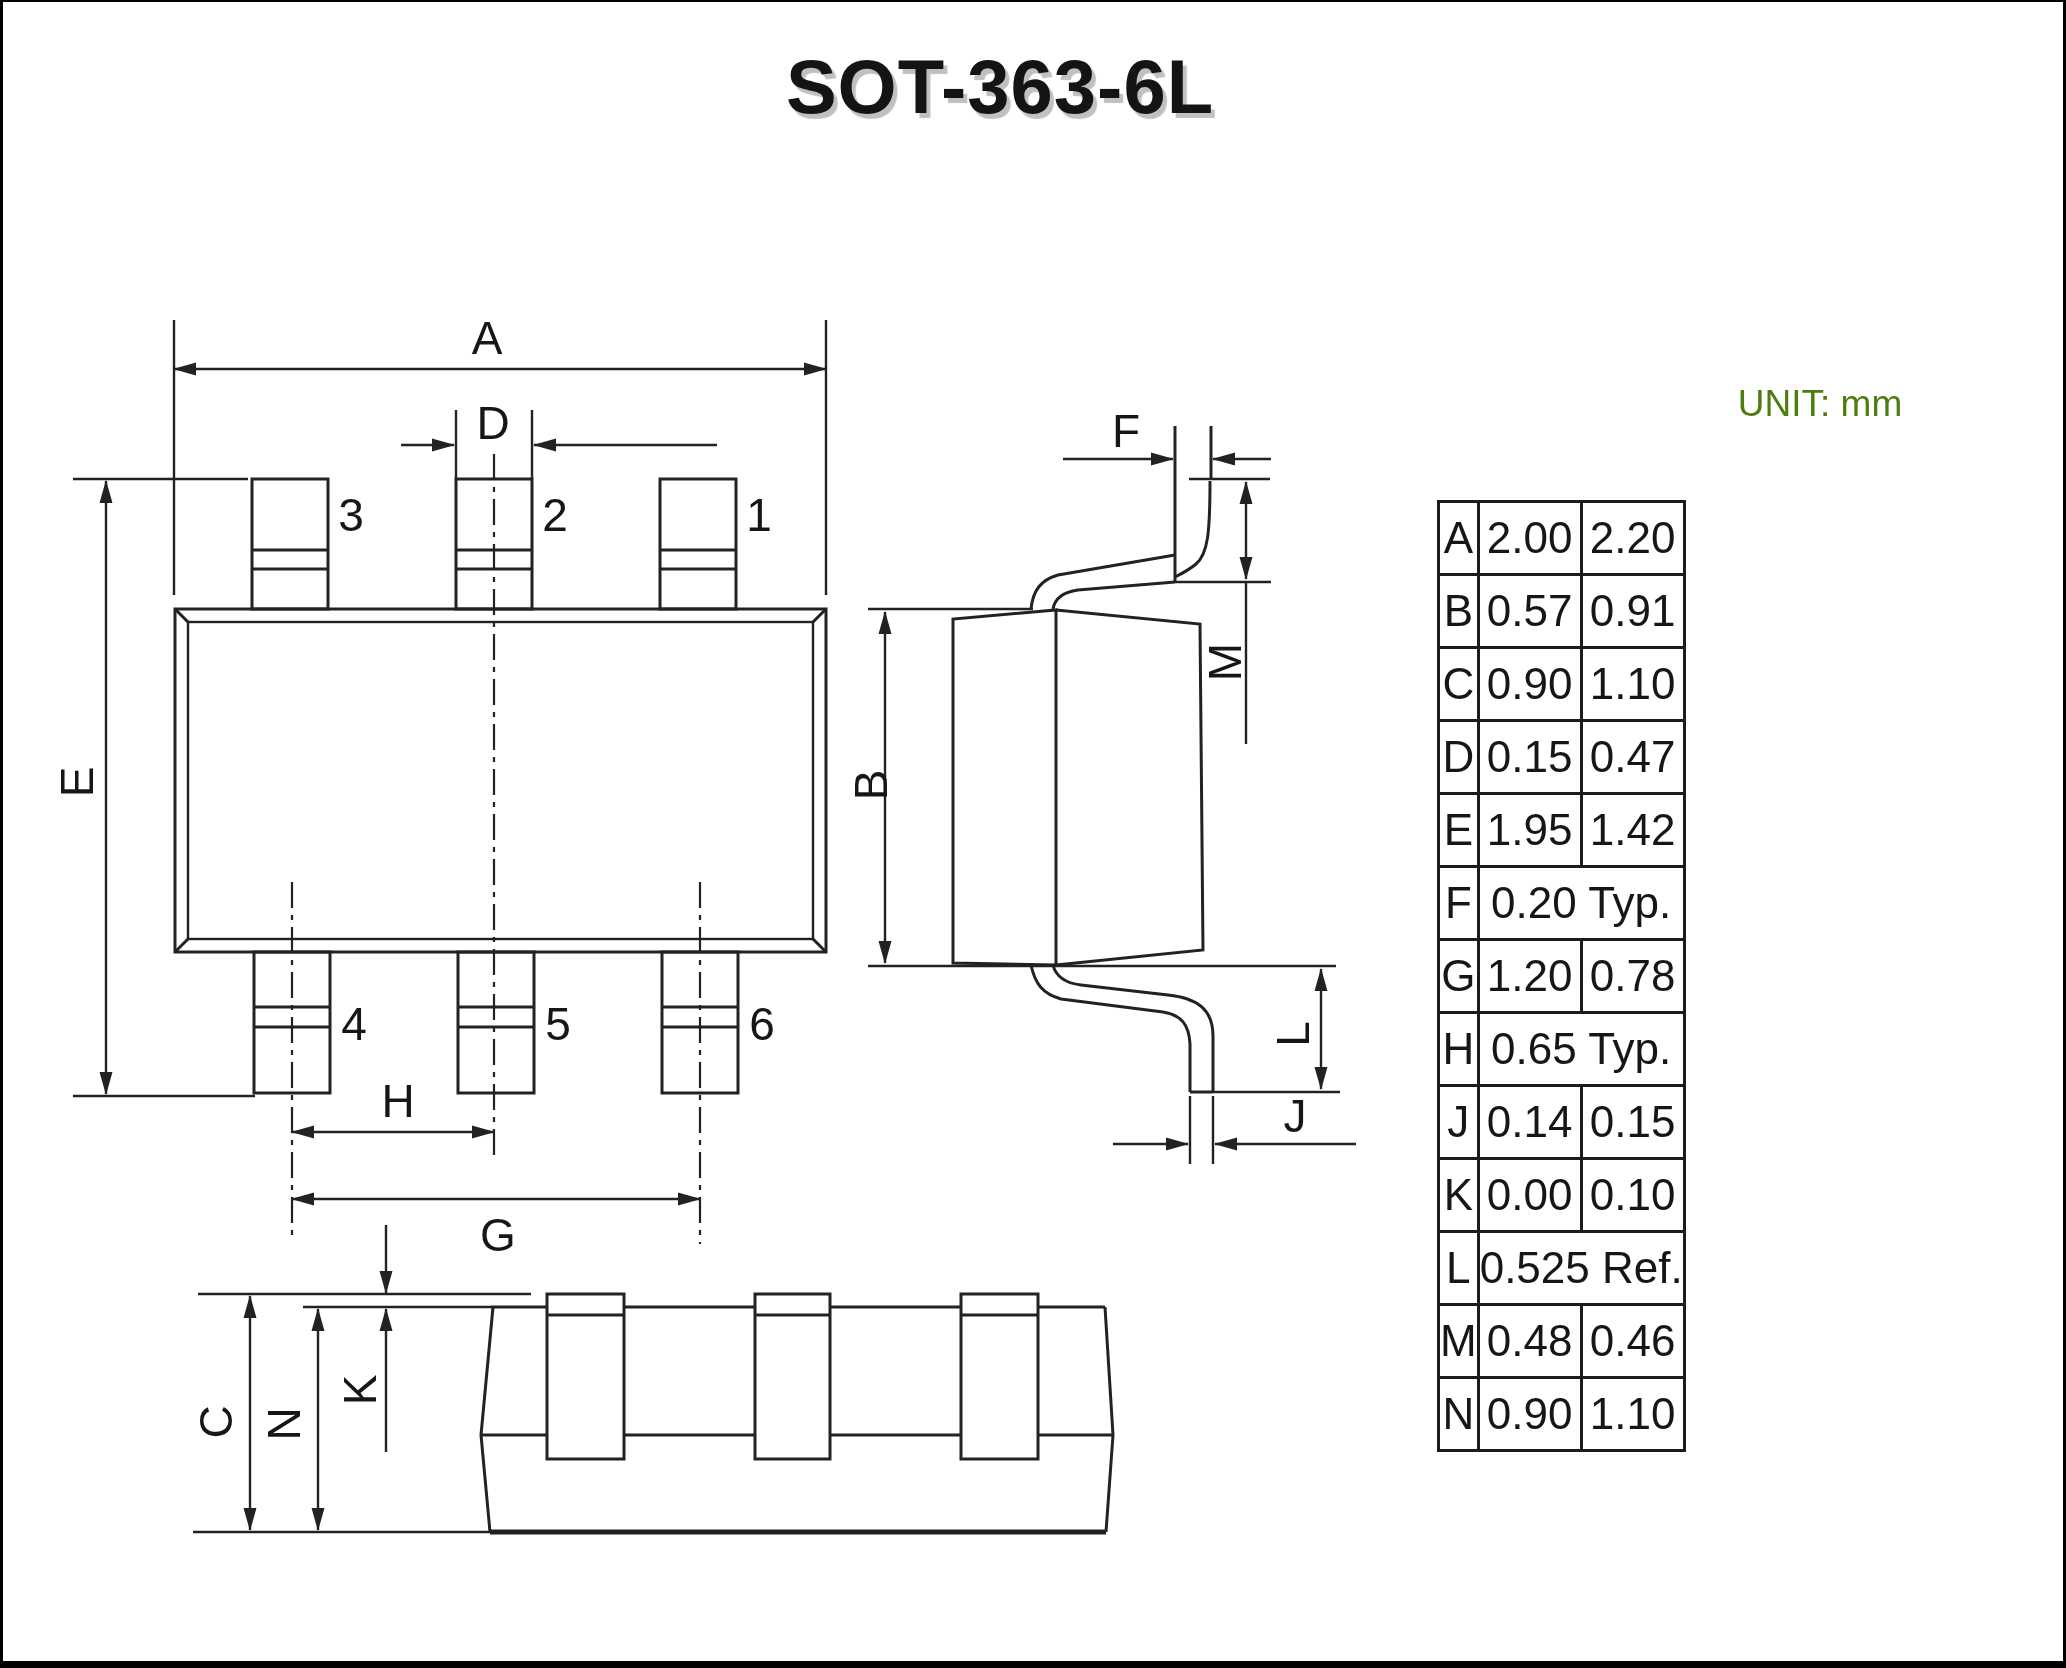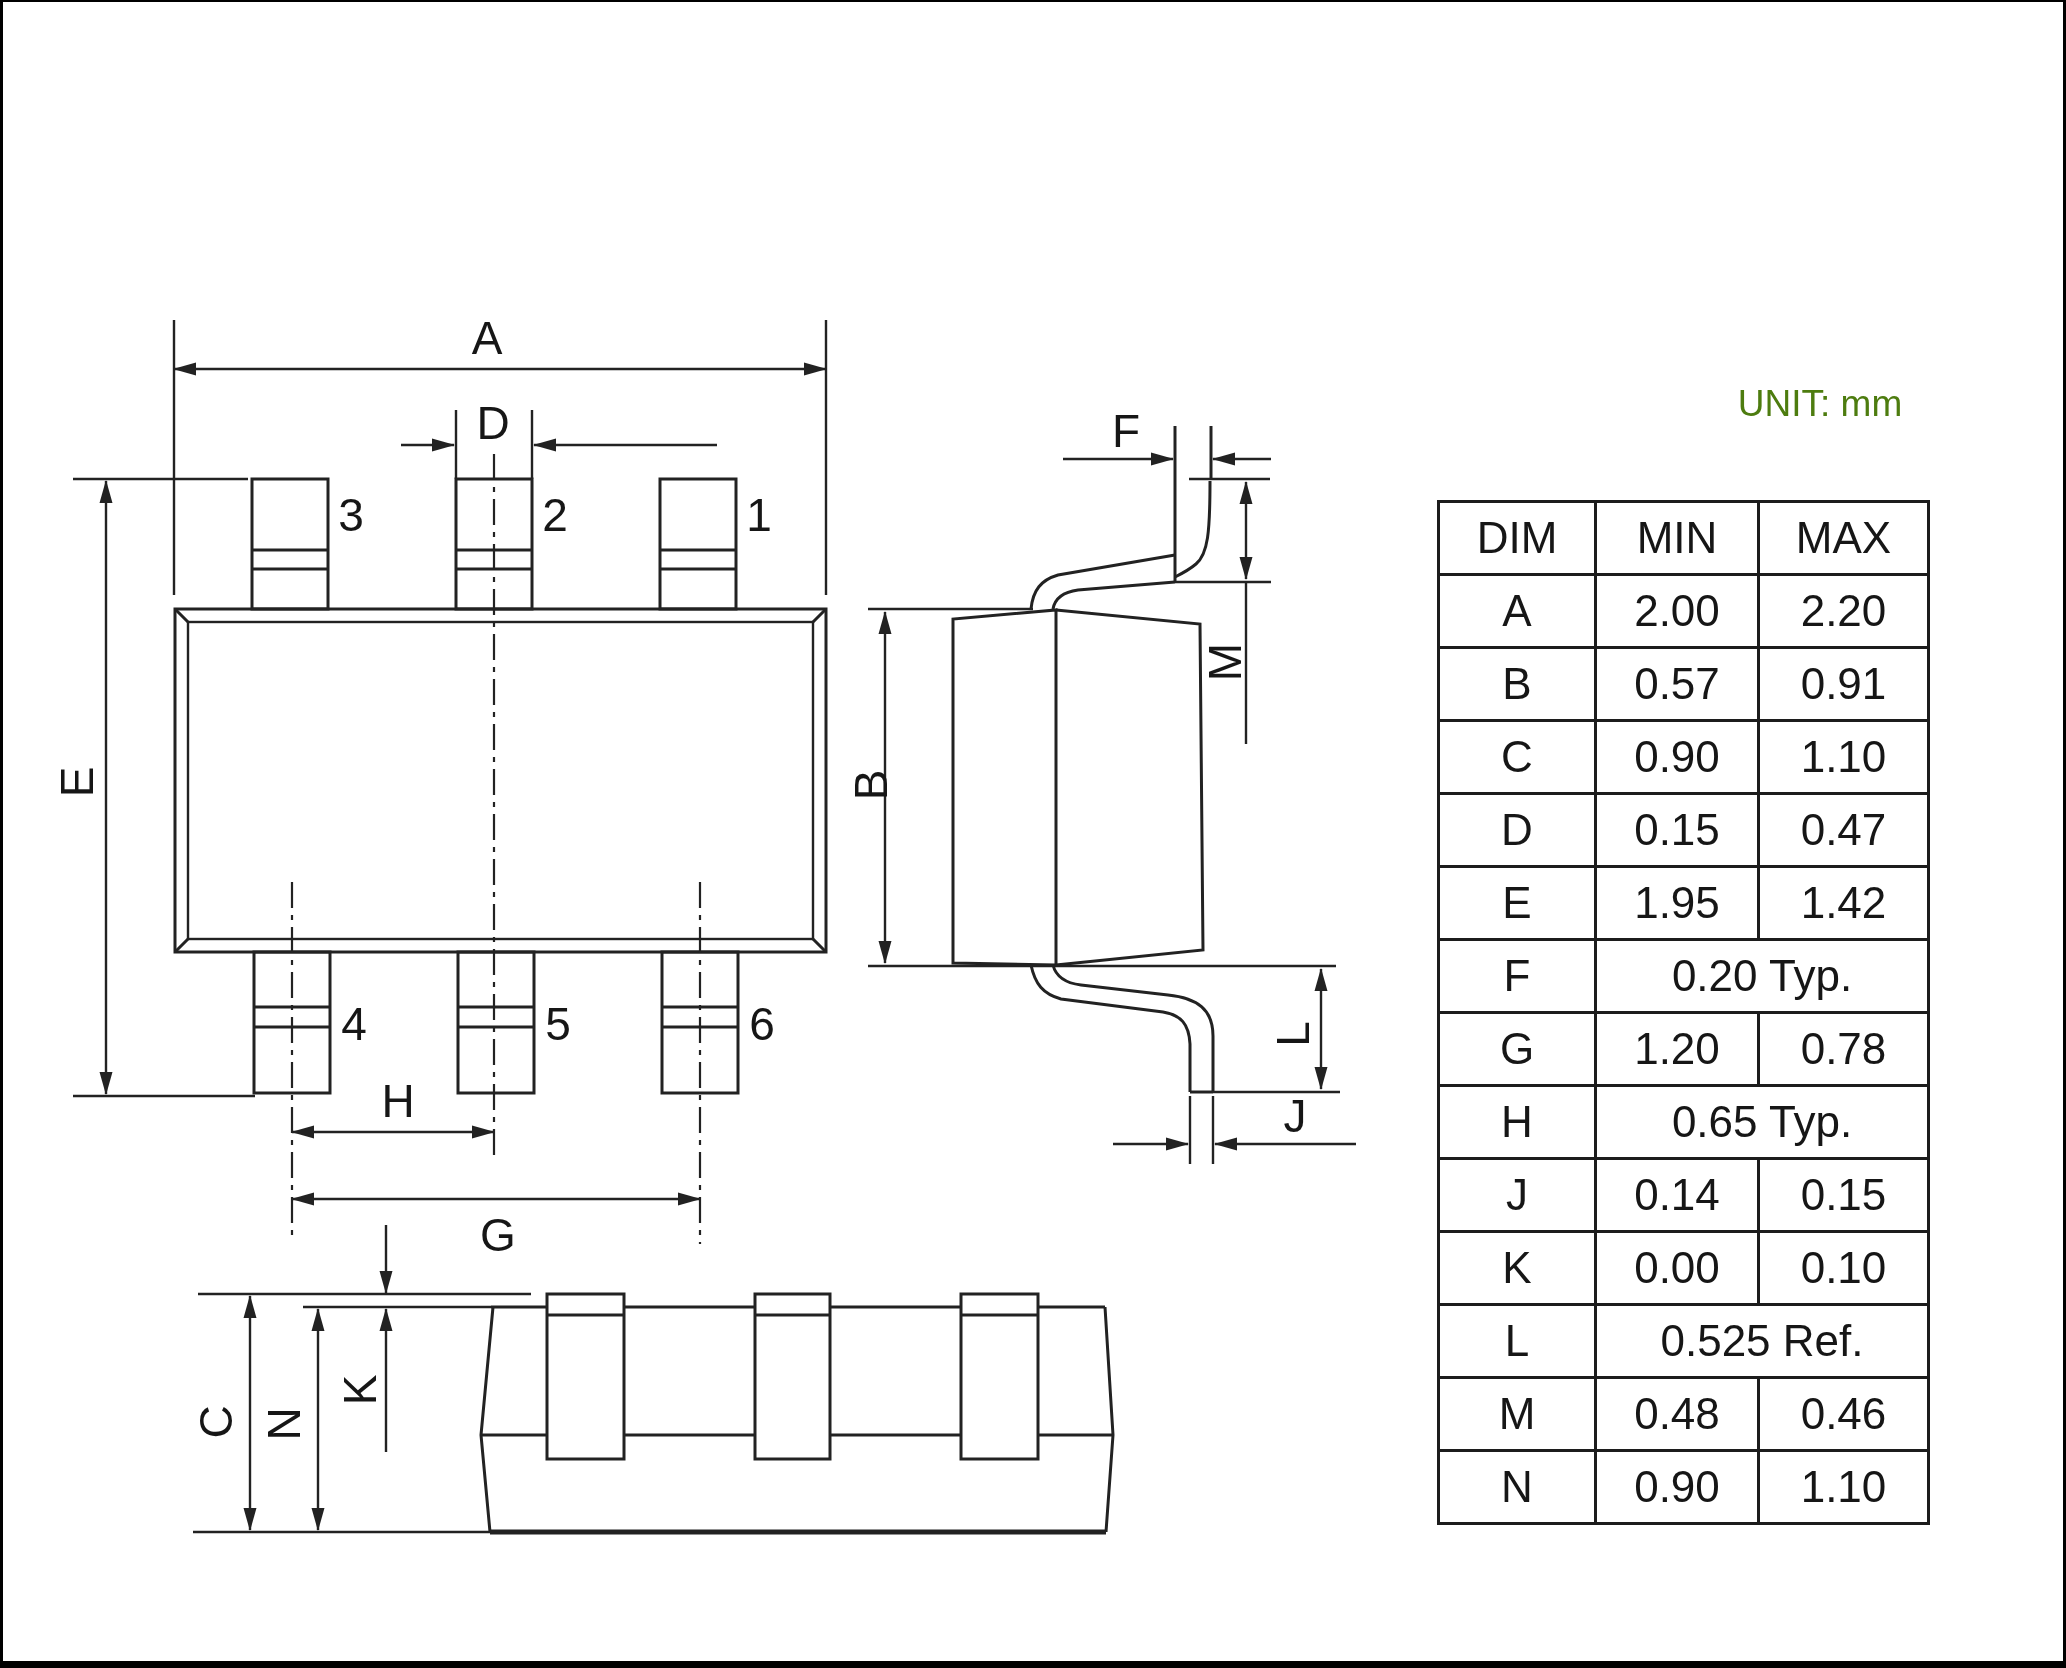--- a/index.html
+++ b/index.html
@@ -192,20 +192,21 @@
 
       <line x1="247" y1="1294" x2="247" y2="1528" marker-start="url(#mS)" marker-end="url(#mE)"></line>
 
       <line x1="315" y1="1307" x2="315" y2="1528" marker-start="url(#mS)" marker-end="url(#mE)"></line>
 
       <line x1="383" y1="1223" x2="383" y2="1291" marker-end="url(#mE)"></line>
       <line x1="383" y1="1450" x2="383" y2="1307" marker-end="url(#mE)"></line>
     </g>
   </svg>
 
+  <div class="title">SOT-363-6L</div>
   <div class="unit">UNIT: mm</div>
 
   <div class="lbl" style="left:484px;top:336px">A</div>
   <div class="lbl" style="left:490px;top:421px">D</div>
   <div class="lbl rot" style="left:74px;top:780px">E</div>
   <div class="lbl" style="left:395px;top:1099px">H</div>
   <div class="lbl" style="left:495px;top:1233px">G</div>
   <div class="lbl" style="left:1123px;top:429px">F</div>
   <div class="lbl rot" style="left:1222px;top:660px">M</div>
   <div class="lbl rot" style="left:868px;top:783px">B</div>
@@ -217,25 +218,20 @@
 
   <div class="lbl" style="left:756px;top:513px">1</div>
   <div class="lbl" style="left:552px;top:513px">2</div>
   <div class="lbl" style="left:348px;top:513px">3</div>
   <div class="lbl" style="left:351px;top:1022px">4</div>
   <div class="lbl" style="left:555px;top:1022px">5</div>
   <div class="lbl" style="left:759px;top:1022px">6</div>
 
   <table class="dims">
     <tbody>
-        <tr>
-      <th class="c1">DIM</th>
-      <th class="c2">MIN</th>
-      <th class="c3">MAX</th>
-    </tr>
     <tr>
       <td>A</td>
       <td>2.00</td>
       <td>2.20</td>
     </tr>
     <tr>
       <td>B</td>
       <td>0.57</td>
       <td>0.91</td>
     </tr>

